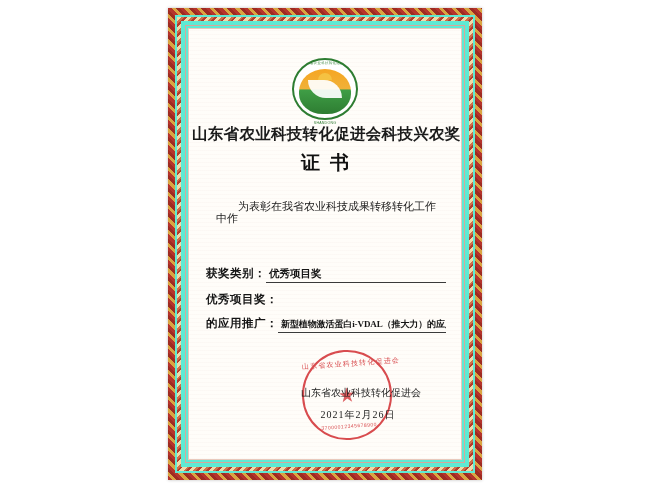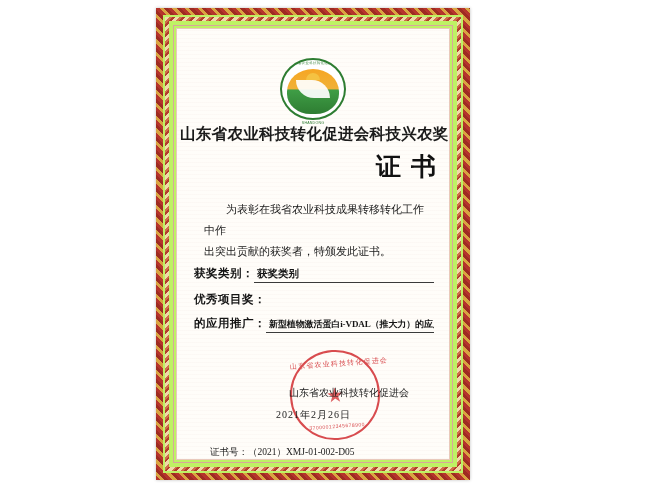--- a/index.html
+++ b/index.html
@@ -18,25 +18,25 @@
   #certificate-page {
     position: relative;
     width: 650px;
     height: 488px;
     background: #ffffff;
   }
 
   
   #certificate-sheet {
     position: absolute;
-    left: 156px;
+    left: 168px;
     top: 8px;
     width: 314px;
     height: 472px;
-    background: #bef264;
+    background: #5eead4;
     box-shadow: 0 0 3px rgba(0,0,0,0.25);
   }
 
   
   .border-outer {
     position: absolute;
     left: 0; top: 0; right: 0; bottom: 0;
     border: 7px solid #c0392b;
     border-image: repeating-linear-gradient(
         45deg,
@@ -158,38 +158,38 @@
     font-weight: bold;
     font-size: 15.5px;
     letter-spacing: 0.3px;
     color: #1b1b1b;
     white-space: nowrap;
   }
   .cert-title {
     position: absolute;
     top: 118px;
     left: 0; right: 0;
-    text-align: right;
+    text-align: center;
     font-family: "Liberation Serif", "DejaVu Serif", serif;
     font-weight: bold;
-    font-size: 25px;
+    font-size: 19px;
     letter-spacing: 10px;
     text-indent: 10px;
     color: #111111;
   }
 
   
   .citation {
     position: absolute;
     top: 168px;
     left: 24px;
     right: 22px;
-    font-family: Liberation Mono, monospace;
+    font-family: Liberation Sans, sans-serif;
     font-size: 11px;
-    line-height: 21px;
+    line-height: 12px;
     color: #1a1a1a;
     text-align: justify;
   }
   .citation .indent { display: inline-block; width: 22px; }
 
   
   .fields {
     position: absolute;
     top: 234px;
     left: 14px;
@@ -272,21 +272,21 @@
     font-family: "Liberation Serif", "DejaVu Serif", serif;
     font-size: 10px;
     color: #1a1a1a;
     white-space: nowrap;
   }
   .sign-date {
     position: absolute;
     right: 30px;
     top: 376px;
     width: 140px;
-    text-align: left;
+    text-align: center;
     font-family: "Liberation Serif", "DejaVu Serif", serif;
     font-size: 10px;
     color: #1a1a1a;
     letter-spacing: 1px;
     white-space: nowrap;
   }
 
   
   .cert-number {
     position: absolute;
@@ -321,28 +321,27 @@
           <div class="emblem-leaf"></div>
         </div>
         <div class="emblem-sub">SHANDONG</div>
       </div>
 
       <div class="org-title">山东省农业科技转化促进会科技兴农奖</div>
       <div class="cert-title">证书</div>
 
       <div class="citation">
         <span class="indent"></span><span>为表彰在我省农业科技成果转移转化工作中作</span><br>
-        <span>出突出贡献的获奖者，特颁发此证书。</span>
       </div>
 
       <div class="fields">
 
         <div class="field-row">
           <div class="field-label">获奖类别：</div>
-          <div class="field-value">获奖类别</div>
+          <div class="field-value">优秀项目奖</div>
         </div>
 
         <div class="field-row">
           <div class="field-label">优秀项目奖：</div>
         </div>
 
         <div class="field-row">
           <div class="field-label">的应用推广：</div>
           <div class="field-value small">新型植物激活蛋白i-VDAL（推大力）的应用推广</div>
         </div>
@@ -352,19 +351,16 @@
 
       <div class="seal">
         <div class="seal-top-text">山东省农业科技转化促进会</div>
         <div class="seal-star">★</div>
         <div class="seal-bottom-text">37000012345678900</div>
       </div>
 
       <div class="signer">山东省农业科技转化促进会</div>
       <div class="sign-date">2021年2月26日</div>
 
-      <div class="cert-number">
-        <span>证书号：</span><span>（2021）XMJ-01-002-D05</span>
-      </div>
 
     </div>
   </div>
 </div>
 
 </body></html>

